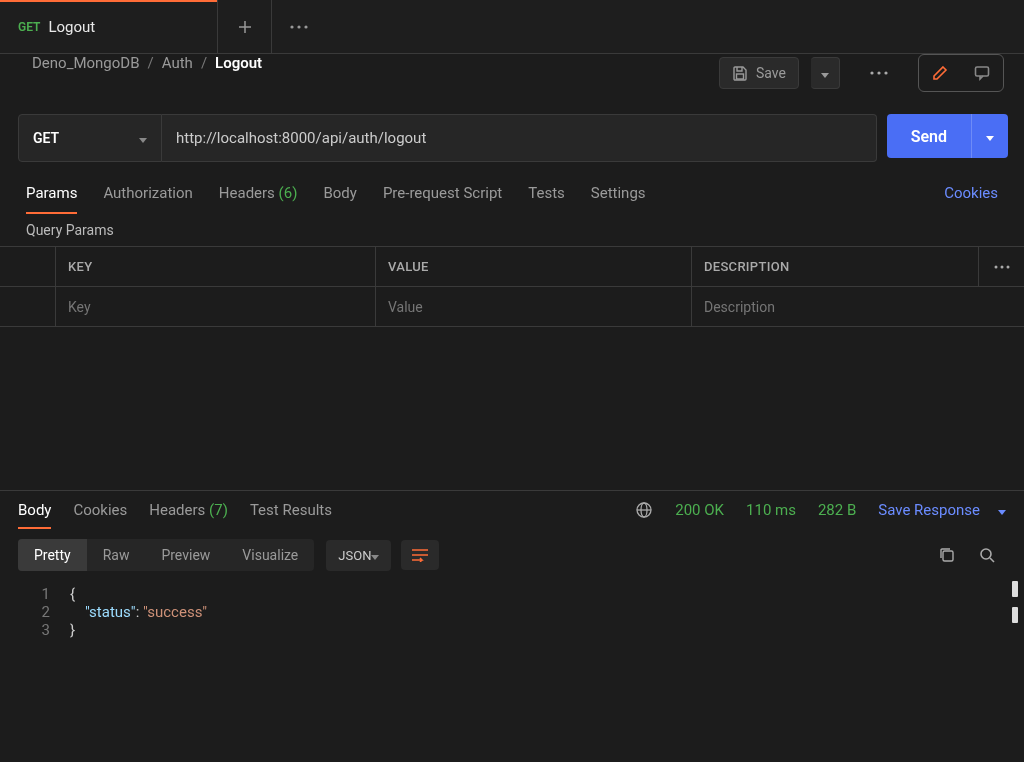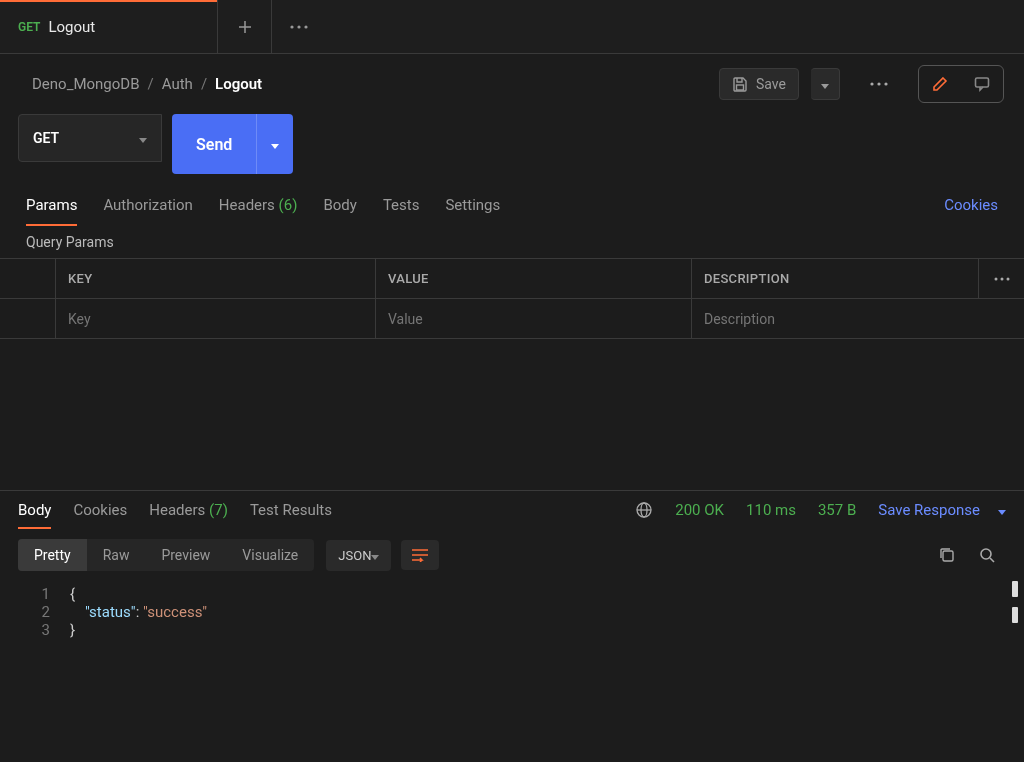--- a/index.html
+++ b/index.html
@@ -10,38 +10,38 @@
   .tab { width: 218px; display: flex; align-items: center; padding: 0 18px; border-right: 1px solid #3a3a3a; position: relative; }
   .tab.active::before { content:""; position:absolute; top:0; left:0; right:0; height:2px; background:#ff6c37; }
   .tab .method { color:#4caf50; font-size:12px; font-weight:600; margin-right:8px; }
   .tab .title { color:#e8e8e8; font-size:15px; }
   .tab-add { width:54px; display:flex; align-items:center; justify-content:center; color:#999; border-right:1px solid #3a3a3a; }
   .tab-more { width:54px; display:flex; align-items:center; justify-content:center; color:#999; }
   .tabstrip-spacer { flex:1; }
   .env-select { width:280px; display:flex; align-items:center; justify-content:space-between; padding:0 20px; border-left:1px solid #3a3a3a; color:#ccc; }
   
   
-  .crumbrow { height: 60px; display:flex; align-items:center; padding: 0 20px 0 32px; }
+  .crumbrow { height: 60px; display:flex; align-items:flex-start; padding: 0 20px 0 32px; }
   .crumbs { display:flex; gap:8px; align-items:center; font-size:15px; }
   .crumbs .seg { color:#9a9a9a; }
   .crumbs .sep { color:#777; }
   .crumbs .active { color:#fff; font-weight:600; }
   .crumb-actions { margin-left:auto; display:flex; align-items:center; gap:22px; }
   .save-btn { display:flex; align-items:center; gap:8px; background:#2a2a2a; border:1px solid #3a3a3a; border-radius:4px; padding:7px 12px; color:#9a9a9a; }
   .save-caret { background:#2a2a2a; border:1px solid #3a3a3a; border-left:none; border-radius:4px; padding:7px 10px; color:#9a9a9a; margin-left:-10px; }
   .more-dots { color:#888; padding:0 8px; }
   .mode-toggle { display:flex; border:1px solid #555; border-radius:6px; overflow:hidden; }
   .mode-toggle .mbtn { width:42px; height:36px; display:flex; align-items:center; justify-content:center; }
   .mode-toggle .mbtn.active svg { stroke:#ff6c37; }
   
   
   .reqline { display:flex; gap:10px; padding:0 16px 16px 18px; }
   .method-select { display:flex; align-items:center; justify-content:space-between; width:144px; background:#262626; border:1px solid #3a3a3a; border-radius:4px 0 0 4px; padding:0 14px; height:48px; color:#fff; font-weight:600; }
   .url-input { flex:1; background:#262626; border:1px solid #3a3a3a; border-left:none; border-radius:0 4px 4px 0; height:48px; padding:0 14px; color:#ccc; font-size:15px; margin-left:-10px; }
-  .send-btn { display:flex; align-items:center; height:60px; background:#4a6ef5; border-radius:4px; }
+  .send-btn { display:flex; align-items:center; height:44px; background:#4a6ef5; border-radius:4px; }
   .send-btn .lbl { padding:0 24px; color:#fff; font-weight:600; font-size:16px; }
   .send-btn .caret { padding:0 14px; border-left:1px solid rgba(255,255,255,.2); color:#fff; height:100%; display:flex; align-items:center;}
   
   
   .reqtabs { display:flex; align-items:center; padding:0 26px; gap:26px; font-size:15px; }
   .reqtabs .rt { color:#9a9a9a; padding:6px 0; position:relative; }
   .reqtabs .rt.active { color:#fff; }
   .reqtabs .rt.active::after { content:""; position:absolute; left:0; right:0; bottom:-6px; height:2px; background:#ff6c37; }
   .reqtabs .count { color:#4caf50; }
   .reqtabs .spacer { flex:1; }
@@ -157,36 +157,38 @@
       </div>
     </div>
   </div>
 </div>
 
 <div class="reqline">
   <div class="method-select">
     <span>GET</span>
     <span class="chev" style="color:#888"></span>
   </div>
+  <input class="url-input" value="http://localhost:8000/api/auth/logout" style="">
   <div class="send-btn">
     <span class="lbl">Send</span>
     <span class="caret">
         <span class="chev"></span>
       </span>
   </div>
 </div>
 
 <div class="reqtabs">
   <div class="rt active">Params</div>
   <div class="rt">Authorization</div>
   <div class="rt">
     <span>Headers</span>
     <span class="count">(6)</span>
   </div>
   <div class="rt">Body</div>
+  <div class="rt">Pre-request Script</div>
   <div class="rt">Tests</div>
   <div class="rt">Settings</div>
   <div class="spacer"></div>
   <div class="cookies-link">Cookies</div>
 </div>
 
 <div class="qp-label">Query Params</div>
 
 <div class="ptable">
   <div class="prow head">
@@ -228,21 +230,21 @@
     <div class="spacer"></div>
     <svg width="18" height="18" viewBox="0 0 18 18" fill="none" stroke="#aaa" stroke-width="1.3">
         <circle cx="9" cy="9" r="7"></circle>
         <ellipse cx="9" cy="9" rx="3" ry="7"></ellipse>
         <line x1="2" y1="9" x2="16" y2="9"></line>
       </svg>
     <div class="resp-status">
       <span>200</span>&nbsp;<span>OK</span>
     </div>
     <div class="resp-meta">110 ms</div>
-    <div class="resp-meta">357 B</div>
+    <div class="resp-meta">282 B</div>
     <div class="save-resp">
       <span>Save Response</span>
       <span class="chev"></span>
     </div>
   </div>
 
   <div class="viewmodes">
     <div class="vm-group">
       <div class="vm active">Pretty</div>
       <div class="vm">Raw</div>

